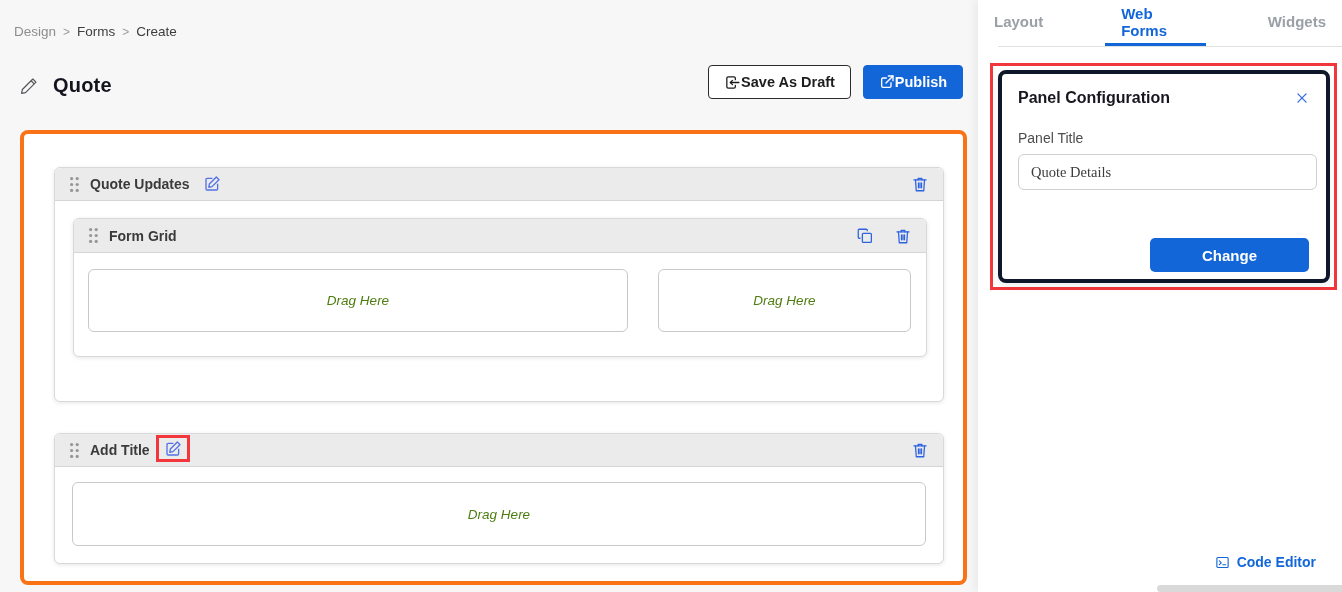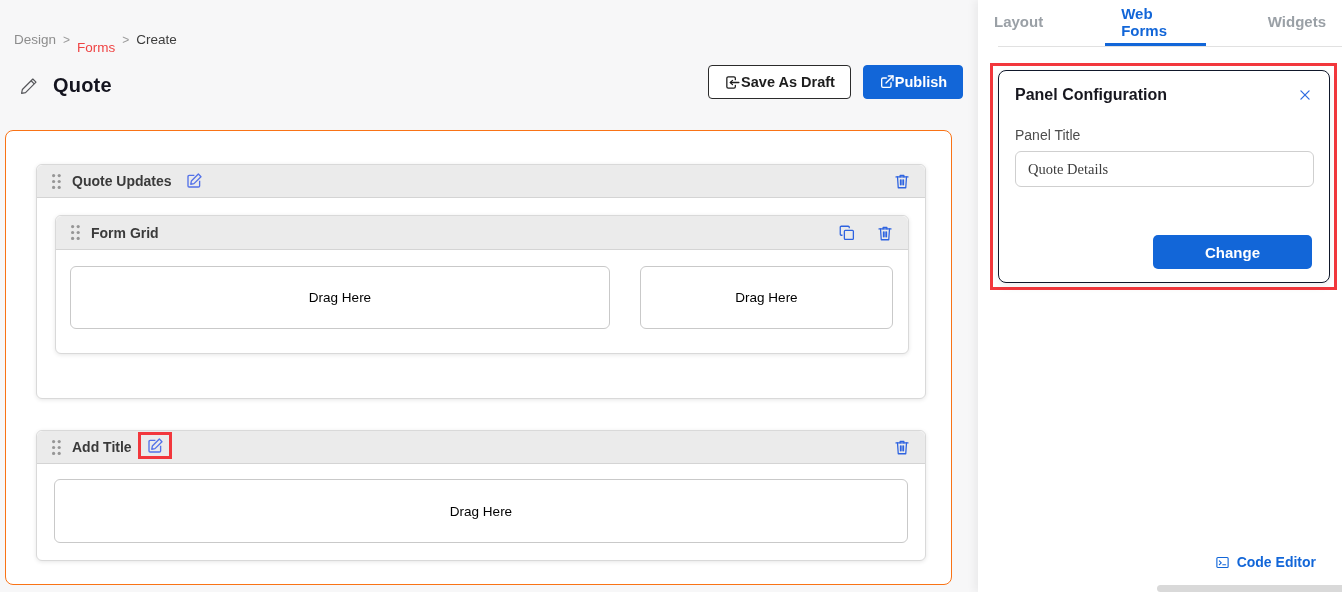--- a/index.html
+++ b/index.html
@@ -4,65 +4,65 @@
 <style>
   * { margin:0; padding:0; box-sizing:border-box; }
   html,body { width:1342px; height:592px; font-family:"Liberation Sans", sans-serif; background:#f7f7f8; overflow:hidden; }
   .app { position:relative; width:1342px; height:592px; }
 
   
   .main { position:absolute; left:0; top:0; width:978px; height:592px; background:#f7f7f8; }
 
   .breadcrumb { position:absolute; left:14px; top:24px; font-size:13.5px; color:#8d8d8d; display:flex; align-items:center; gap:7px; }
   .crumb { color:#8d8d8d; }
-  .crumb.link { color:#ef4444; cursor:pointer;margin-top:16px; }
+  .crumb.link { color:#404040; cursor:pointer; }
   .crumb.current { color:#3c3c3c; }
   .crumb-sep { color:#9a9a9a; font-size:12px; }
 
   .title-row { position:absolute; left:20px; top:74px; display:flex; align-items:center; gap:14px; }
   .title-pencil { color:#55565a; display:flex; }
   .page-title { font-size:20px; font-weight:bold; color:#14141f; letter-spacing:.2px; }
 
   .btn { display:flex; align-items:center; justify-content:center; border-radius:4px; font-size:14.5px; font-weight:bold; cursor:pointer; }
   .btn-save { position:absolute; left:708px; top:65px; width:143px; height:34px; background:#fff; border:1px solid #2b2b2b; color:#1d1d1d; }
   .btn-publish { position:absolute; left:863px; top:65px; width:100px; height:34px; background:#1266d8; border:1px solid #1266d8; color:#fff; }
 
-  .canvas { position:absolute; left:5px; top:130px; width:947px; height:455px; background:#ffffff; border:1px solid #f97316; border-radius:8px; }
+  .canvas { position:absolute; left:20px; top:130px; width:947px; height:455px; background:#ffffff; border:4px solid #f97316; border-radius:8px; }
 
   .panel { background:#fff; border:1px solid #d9d9d9; border-radius:6px; box-shadow:0 1px 4px rgba(0,0,0,.10); }
   .panel-header { height:33px; background:#ebebeb; border-bottom:1px solid #d4d4d4; border-radius:6px 6px 0 0; display:flex; align-items:center; padding:0 14px; }
   .panel-header .ph-title { font-size:14px; font-weight:bold; color:#3a3a3a; margin-left:10px; }
   .ph-spacer { flex:1; }
   .icon-btn { display:flex; align-items:center; cursor:pointer; background:none; border:none; padding:0; }
   .drag-handle { display:flex; cursor:grab; }
 
   .panel-quote { position:absolute; left:30px; top:33px; width:890px; height:235px; }
   .panel-grid  { position:absolute; left:18px; top:50px; width:854px; height:139px; }
   .panel-grid .panel-header { height:34px; }
   .grid-body { display:flex; gap:30px; padding:16px 15px 0 14px; }
-  .dragzone { height:63px; border:1px solid #c9c9c9; border-radius:6px; display:flex; align-items:center; justify-content:center; font-size:13.5px; color:#000000; background:#fff; }
+  .dragzone { height:63px; border:1px solid #c9c9c9; border-radius:6px; display:flex; align-items:center; justify-content:center; font-size:13.5px; color:#4d7c0f; background:#fff;font-style:italic; }
   .dz-1 { width:540px; }
   .dz-2 { flex:1; }
 
   .panel-addtitle { position:absolute; left:30px; top:299px; width:890px; height:131px; }
   .dz-3 { margin:15px 17px 0 17px; height:64px; }
   .red-outline { border:3px solid #f2373c; padding:2px 5px 1px 5px; margin-left:6px; margin-top:-3px; display:flex; align-items:center; }
 
   .icon-blue   { color:#2e63e0; }
   .icon-edit   { color:#5472e8; }
 
   
   .sidebar { position:absolute; left:978px; top:0; width:364px; height:592px; background:#ffffff; box-shadow:-4px 0 8px rgba(0,0,0,.05); }
   .tabs { position:absolute; left:0; top:0; width:364px; height:47px; display:flex; align-items:center; justify-content:center; gap:46px; }
   .tabs-border { position:absolute; left:20px; top:46px; width:344px; height:1px; background:#e1e1e1; }
   .tab { font-size:15px; color:#9aa0a6; font-weight:bold; height:46px; display:flex; align-items:center; padding:0 16px; cursor:pointer; border-bottom:4px solid transparent; }
   .tab.active { color:#1266d8; border-bottom:4px solid #1266d8; }
 
   .highlight-box { position:absolute; left:12px; top:63px; width:347px; height:227px; border:3px solid #f2373c; }
-  .config-card { position:absolute; left:5px; top:4px; width:332px; height:213px; background:#fff; border:1px solid #0f172a; border-radius:8px; box-shadow:0 3px 10px rgba(0,0,0,.07); padding:15px 17px 0 16px; }
+  .config-card { position:absolute; left:5px; top:4px; width:332px; height:213px; background:#fff; border:4px solid #0f172a; border-radius:8px; box-shadow:0 3px 10px rgba(0,0,0,.07); padding:15px 17px 0 16px; }
   .card-head { display:flex; align-items:flex-start; justify-content:space-between; }
   .card-title { font-size:16px; font-weight:bold; color:#17171f; }
   .close-x { color:#2f6ce0; cursor:pointer; display:flex; margin-top:2px; }
   .field-label { margin-top:23px; font-size:14px; color:#4d4d4d; }
   .panel-title-input { margin-top:8px; width:299px; height:36px; border:1px solid #cfcfcf; border-radius:6px; padding:0 12px; font-size:14.5px; color:#3d3d3d; font-family:Liberation Serif, serif; outline:none; }
   .change-btn { position:absolute; right:17px; top:164px; width:159px; height:34px; background:#1266d8; color:#fff; border:none; border-radius:5px; font-size:15px; font-weight:bold; cursor:pointer; font-family:"Liberation Sans", sans-serif; }
 
   .code-editor { position:absolute; right:26px; top:554px; display:flex; align-items:center; gap:7px; color:#1266d8; font-size:14px; font-weight:bold; cursor:pointer; }
   .scroll-strip { position:absolute; left:179px; bottom:0; width:185px; height:7px; background:#d9d9d9; border-radius:4px 0 0 4px; }
 </style>

